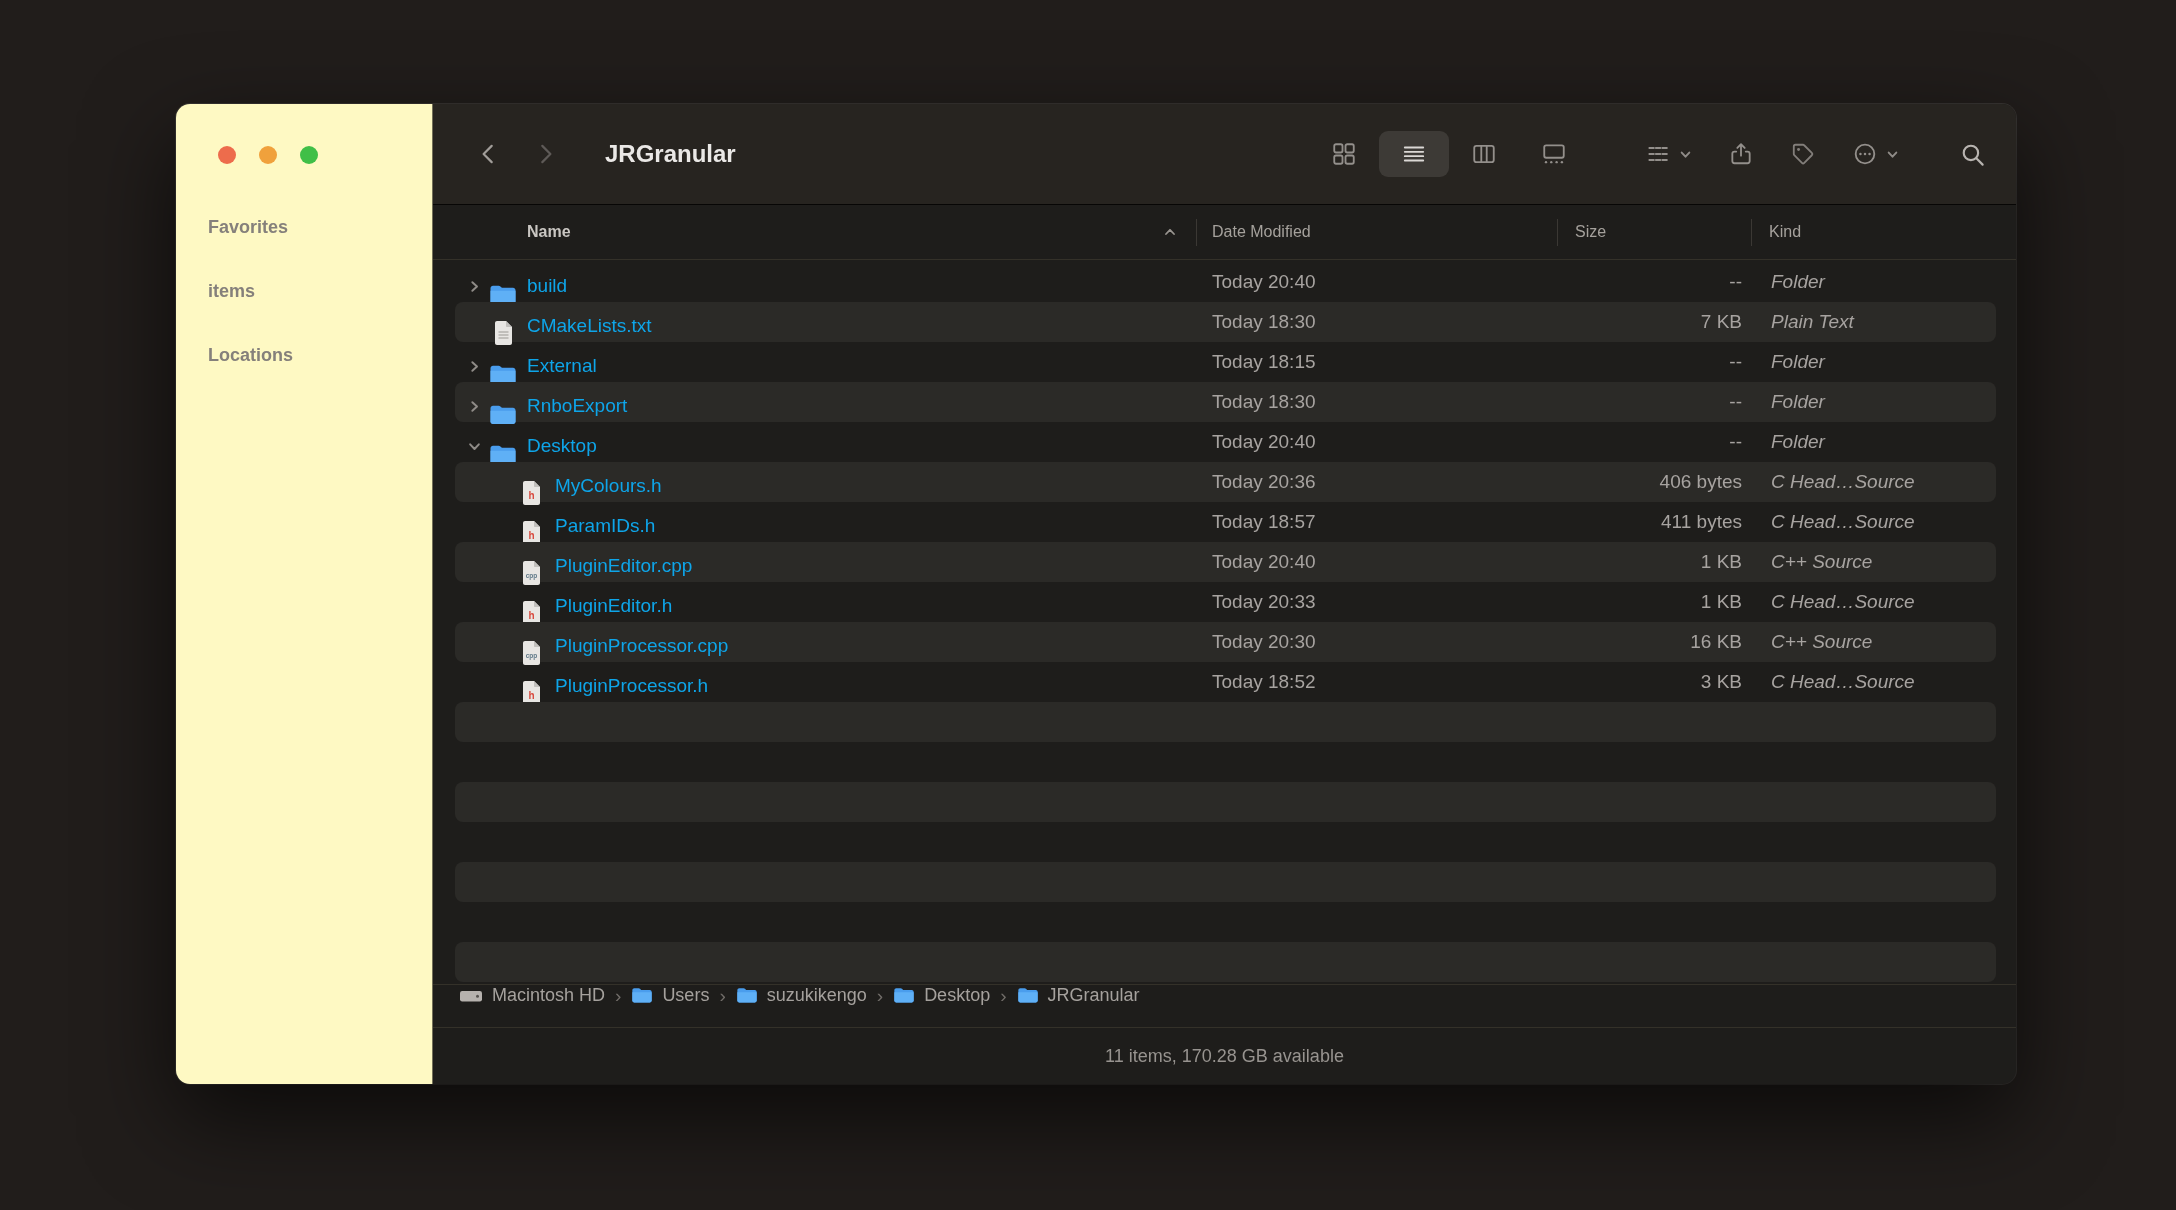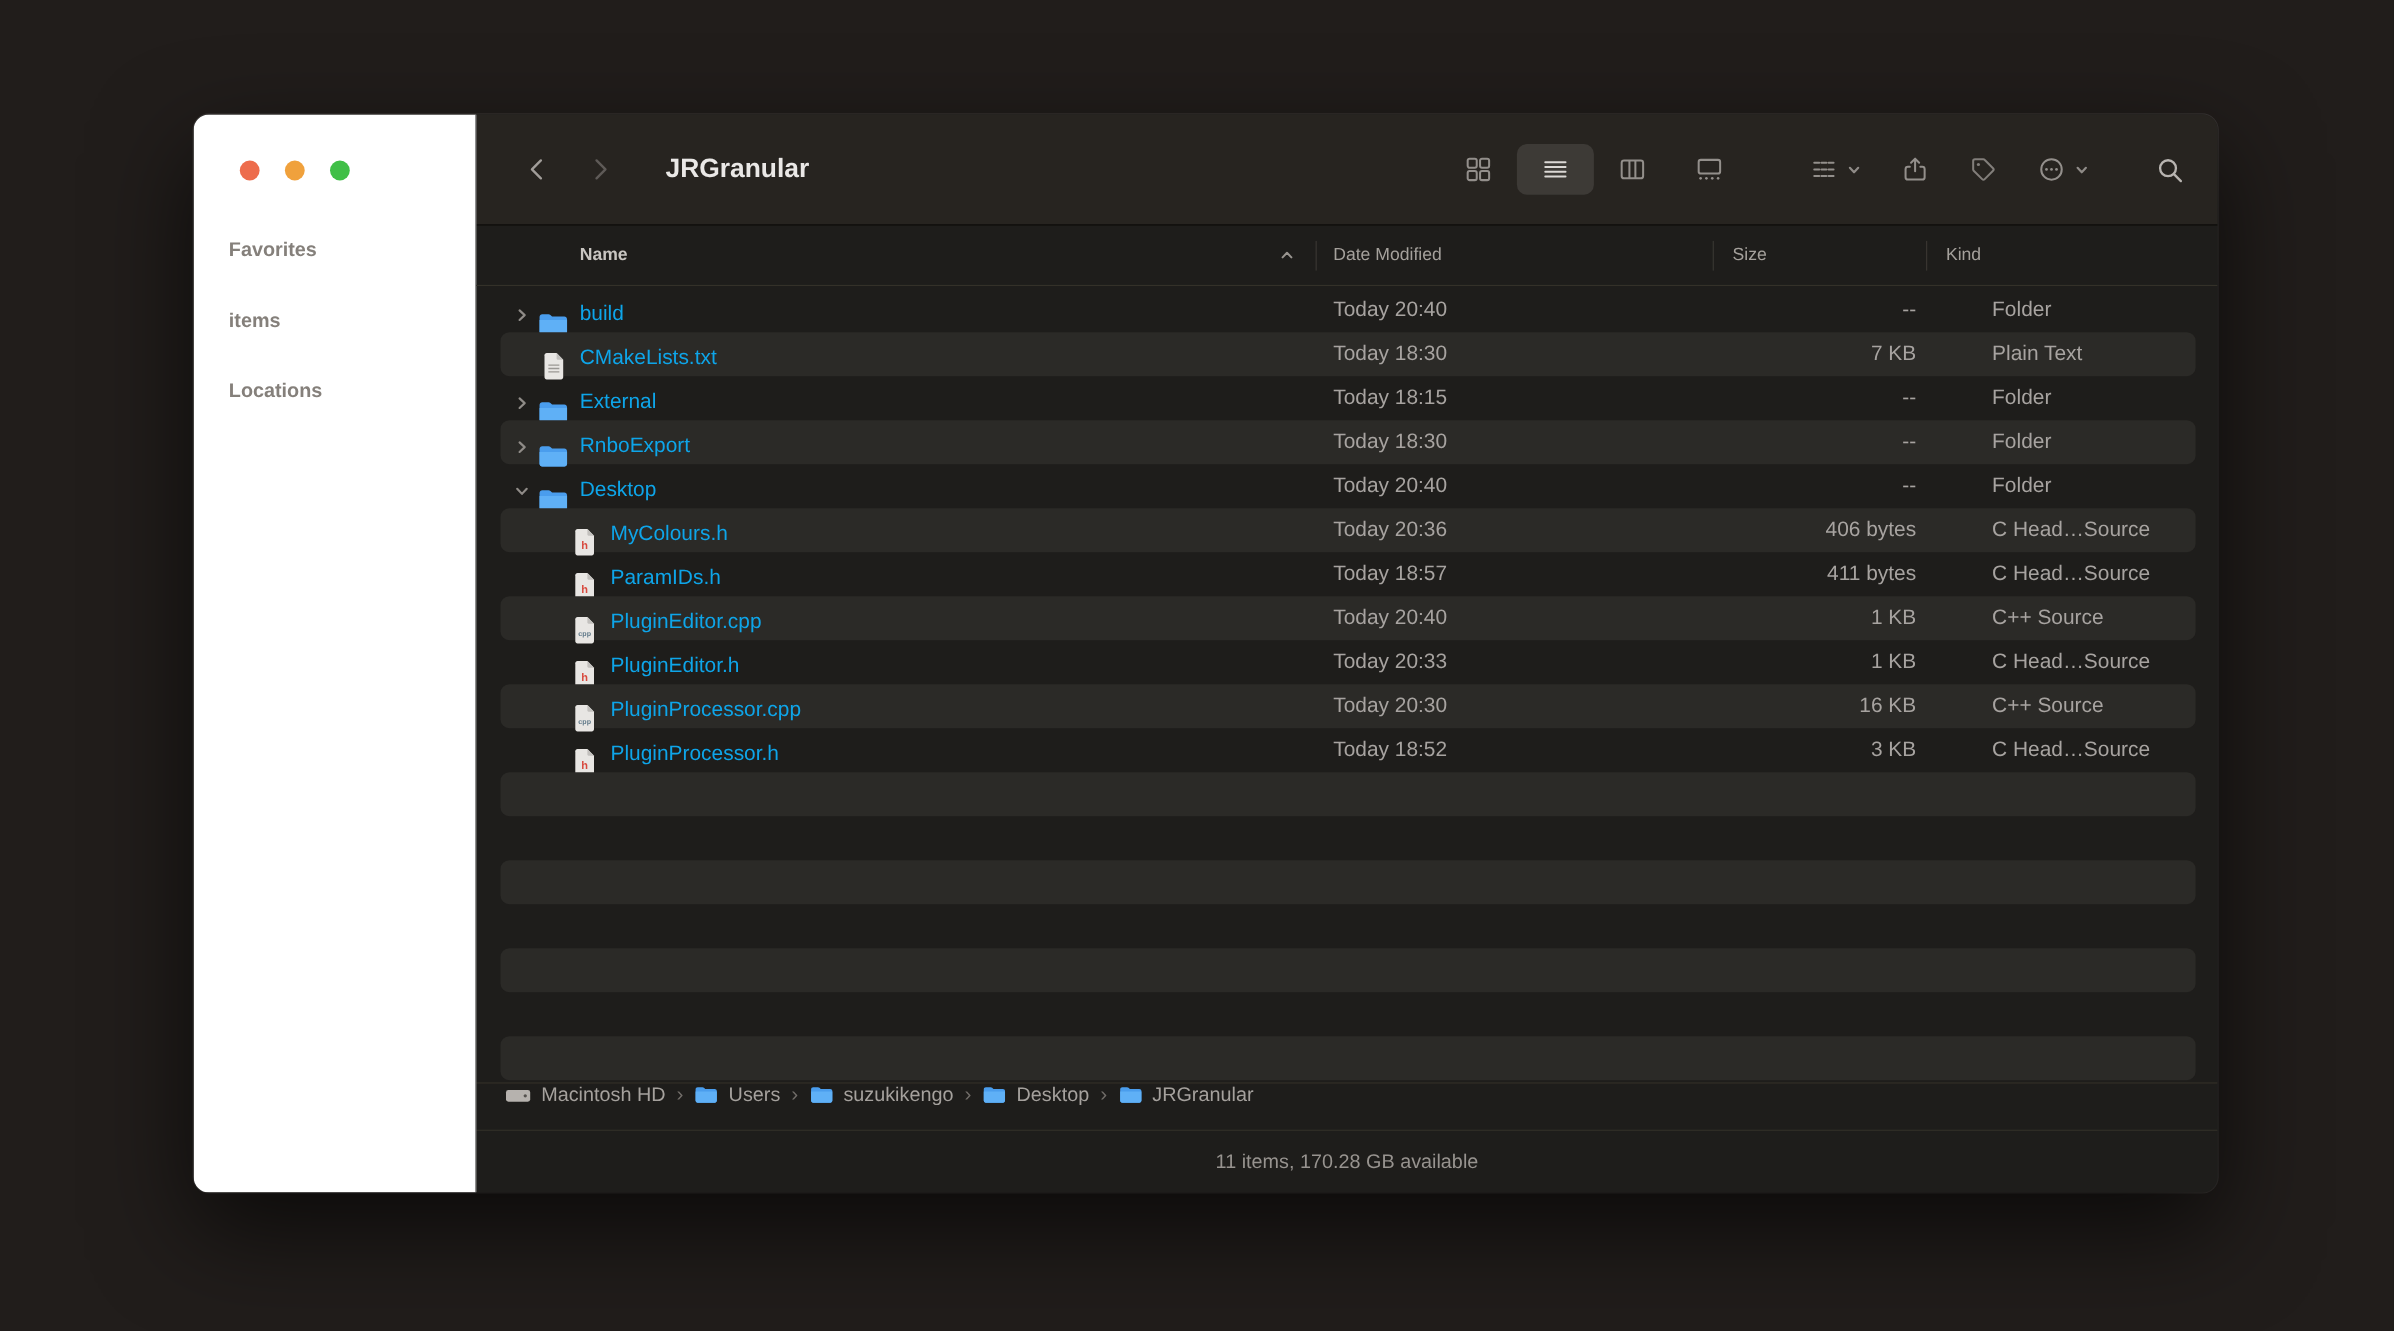--- a/index.html
+++ b/index.html
@@ -15,21 +15,21 @@
     width: 1840px; height: 980px;
     background: #1e1d1b;
     border-radius: 14px;
     box-shadow: 0 34px 90px rgba(0,0,0,.65), 0 0 0 1px rgba(255,255,255,.10);
     overflow: hidden;
     display: flex;
   }
   
   .sidebar {
     width: 257px; flex: none;
-    background: #ffffff;
+    background: #fef9c3;
     border-right: 1px solid rgba(0,0,0,.55);
     position: relative;
   }
   .traffic-lights { position: absolute; top: 42px; left: 42px; display: flex; gap: 23px; }
   .tl { width: 18px; height: 18px; border-radius: 50%; background: #555; }
   .sidebar-sections { position: absolute; top: 112px; left: 32px; display: flex; flex-direction: column; gap: 42px; }
   .sb-label { font-size: 18px; font-weight: 600; color: #85807b; height: 22px; line-height: 22px; }
   
   .main { flex: 1; display: flex; flex-direction: column; min-width: 0; }
   .toolbar {
@@ -77,21 +77,21 @@
   .row.striped { background: #2b2a27; }
   .cell-name { position: absolute; left: 0; top: 4px; height: 40px; display: flex; align-items: flex-end; color: #0ea5e9; }
   .indent0 { padding-left: 8px; }
   .indent1 { padding-left: 36px; }
   .disclosure { width: 22px; height: 40px; display: flex; align-items: center; justify-content: center; }
   .file-icon { width: 28px; display: flex; align-items: center; justify-content: center; margin-left: 4px; }
   .fname { margin-left: 10px; }
   .cell { position: absolute; top: 0; }
   .cell.date { left: 757px; }
   .cell.size { left: 987px; width: 300px; text-align: right; }
-  .cell.kind { left: 1356px; }
+  .cell.kind { left: 1316px; font-style: italic; }
   
   .path-bar {
     height: 43px; flex: none;
     border-top: 1px solid #343129;
     display: flex; align-items: flex-start;
     padding-left: 26px;
     font-size: 18px; color: #a5a19d;
   }
   .path-item { display: flex; align-items: center; gap: 9px; }
   .path-sep { color: #716d69; font-size: 19px; margin: 0 10px; line-height: 1; }

